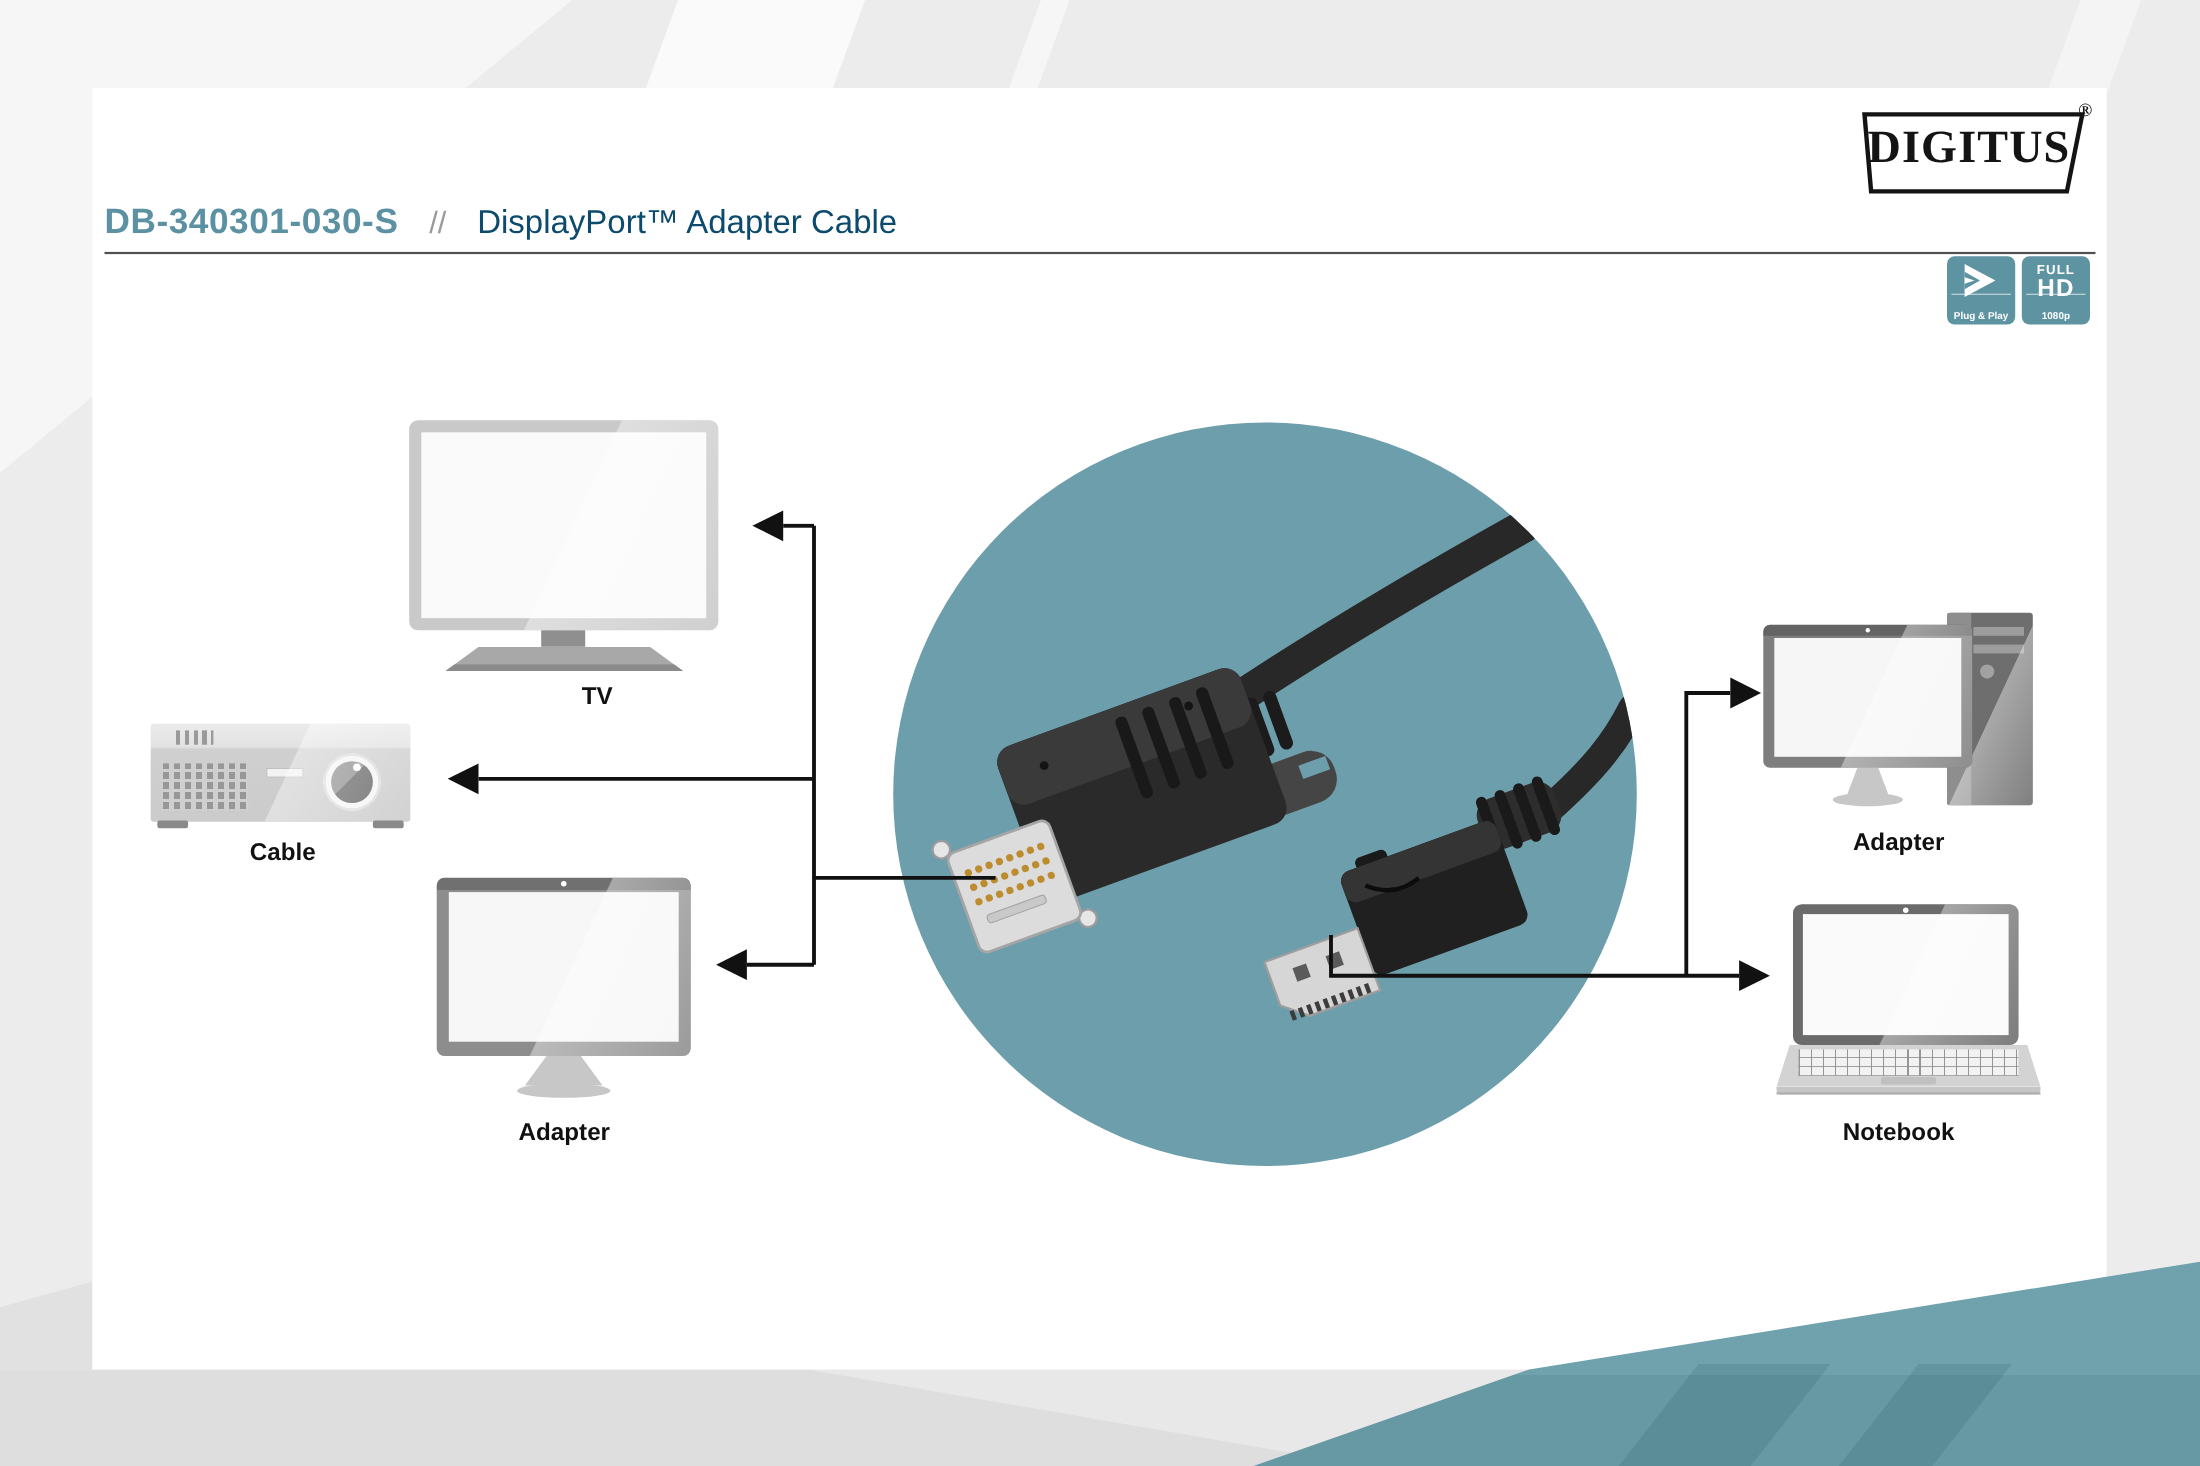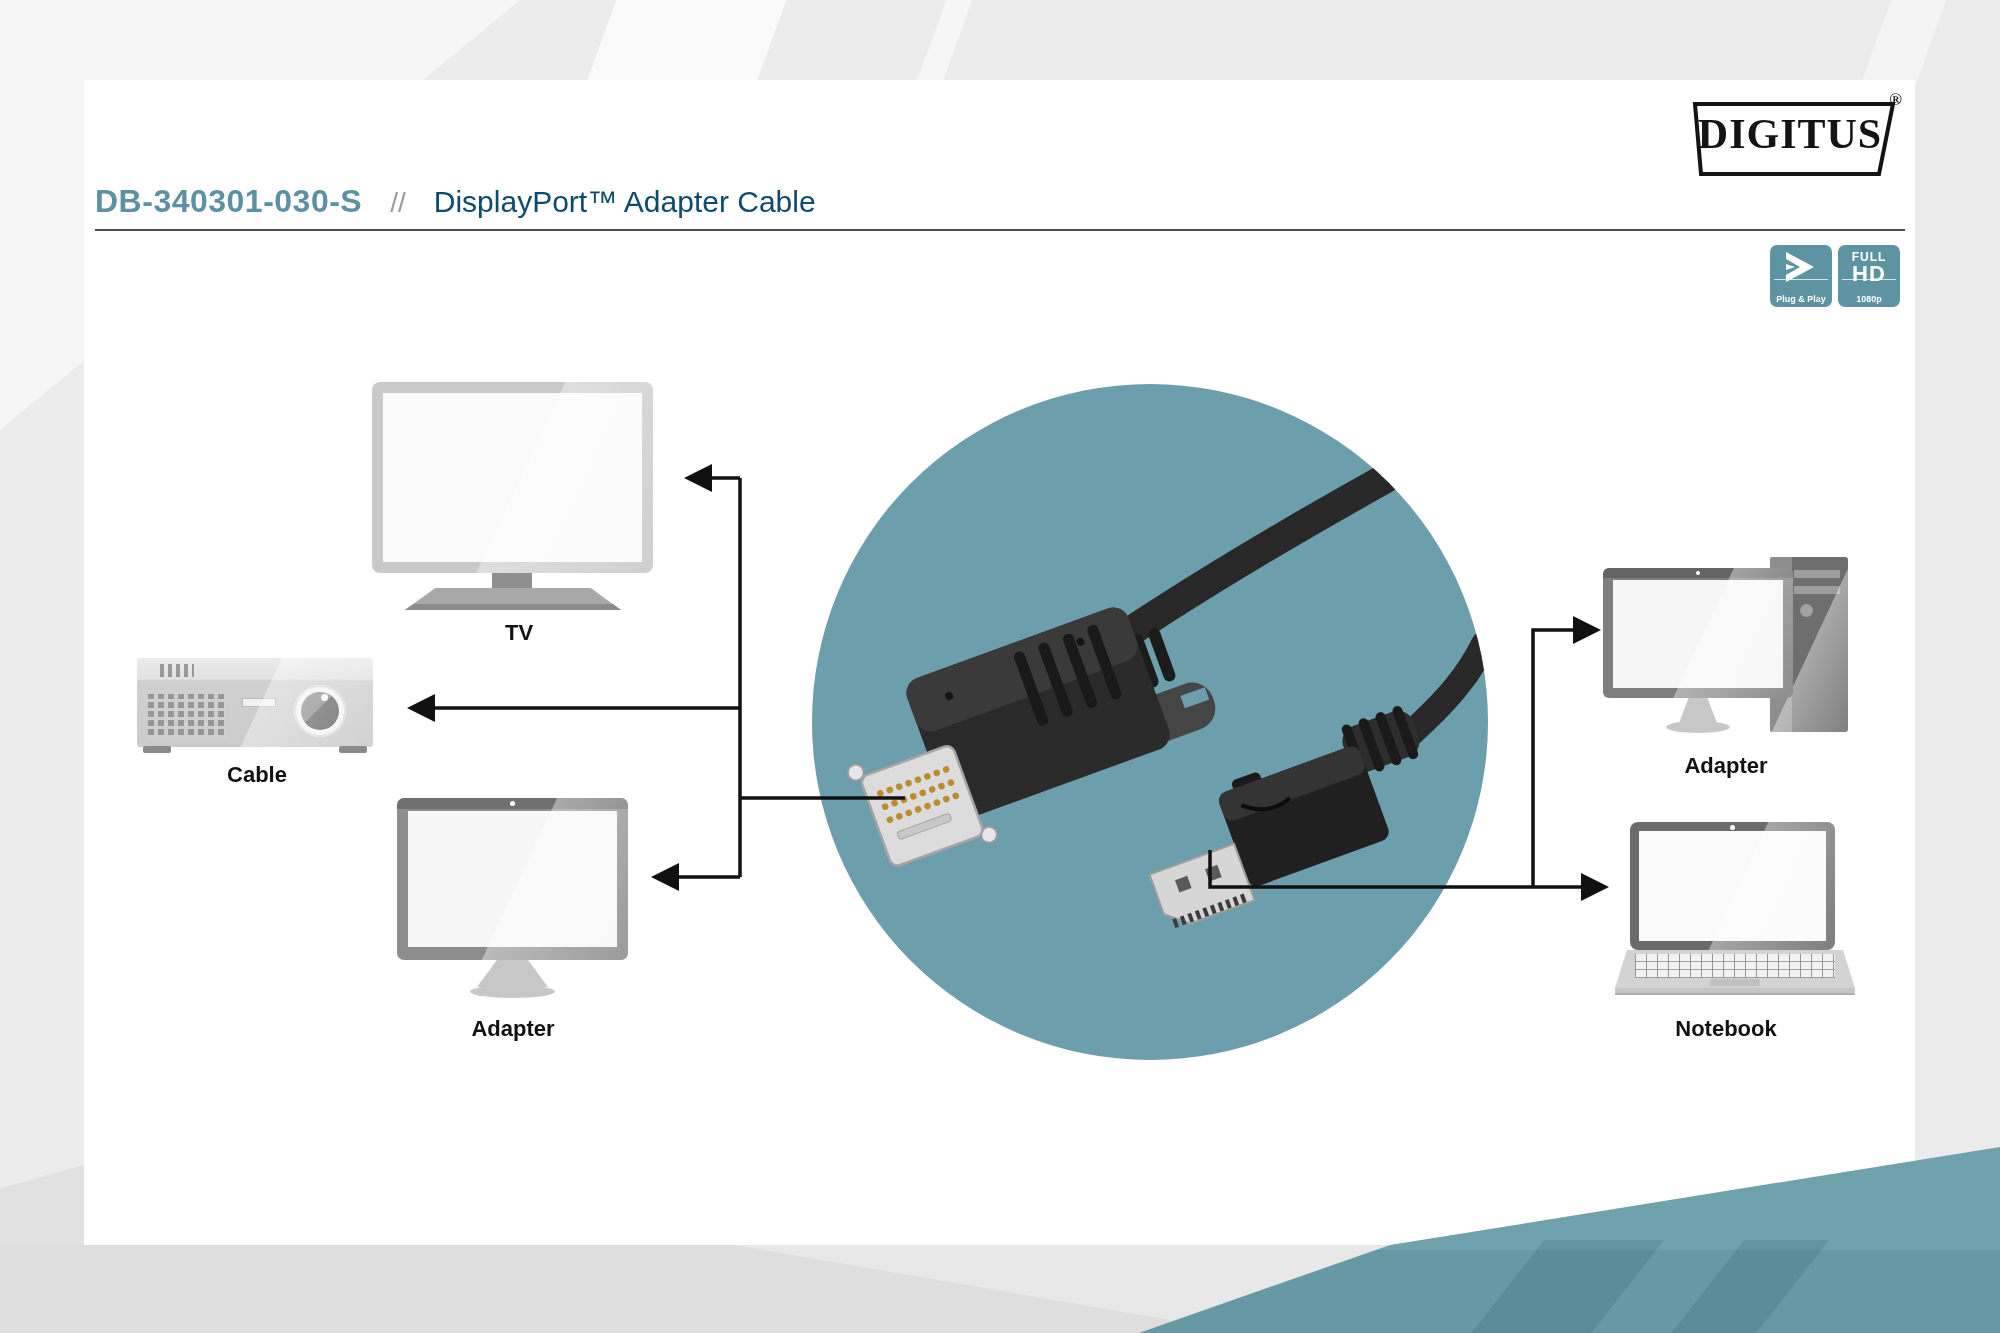--- a/index.html
+++ b/index.html
@@ -43,21 +43,21 @@
 
   
   .title{left:95px;top:183px;display:flex;align-items:baseline;gap:28px;white-space:nowrap;}
   .title .code{font-size:32px;font-weight:700;color:#5b91a3;letter-spacing:.5px;}
   .title .sep{font-size:28px;font-weight:400;color:#9a9a9a;}
   .title .name{font-size:30px;font-weight:400;color:#0c4a6e;}
   .rule{left:95px;top:229px;width:1810px;height:2px;background:#4f4f4f;}
 
   
   .badge{top:233px;width:62px;height:62px;border-radius:7px;background:#5e93a2;color:#fff;
-         overflow:hidden;margin-top:12px;}
+         overflow:hidden;}
   .badge.b1{left:1770px;}
   .badge.b2{left:1838px;}
   .badge .blabel{position:absolute;bottom:3px;left:4px;right:4px;text-align:center;
                  font-size:9px;font-weight:700;border-top:1px solid rgba(255,255,255,.75);
                  padding-top:14px;}
   .badge .full{position:absolute;top:5px;left:0;right:0;text-align:center;
                font-size:12px;font-weight:800;letter-spacing:1px;}
   .badge .hd{position:absolute;top:16px;left:0;right:0;text-align:center;
              font-size:22px;font-weight:800;letter-spacing:1px;}
 
@@ -187,21 +187,21 @@
     <div class="blabel">1080p</div>
   </div>
 
   <div class="abs tv">
     <div class="abs tv-frame glare">
       <div class="abs tv-screen"></div>
     </div>
     <div class="abs tv-neck"></div>
     <div class="abs tv-stand"></div>
   </div>
-  <div class="devlabel" style="left:519px;top:620px">TV</div>
+  <div class="devlabel" style="left:543px;top:620px">TV</div>
 
   <div class="abs beamer">
     <div class="abs bm-body glare">
       <div class="abs bm-topvent"></div>
       <div class="abs bm-vents"></div>
       <div class="abs bm-slot"></div>
       <div class="abs bm-lens">
         <div class="abs bm-lens-in"></div>
         <div class="abs bm-dot"></div>
       </div>

